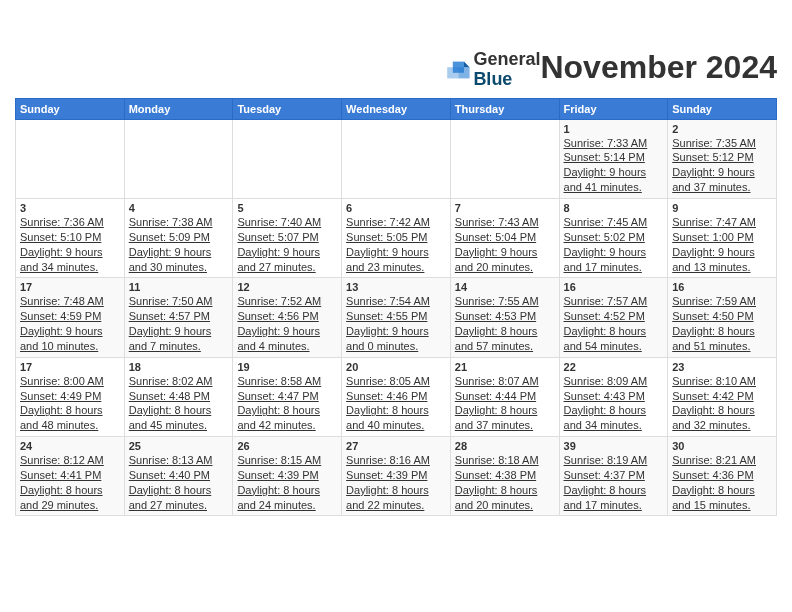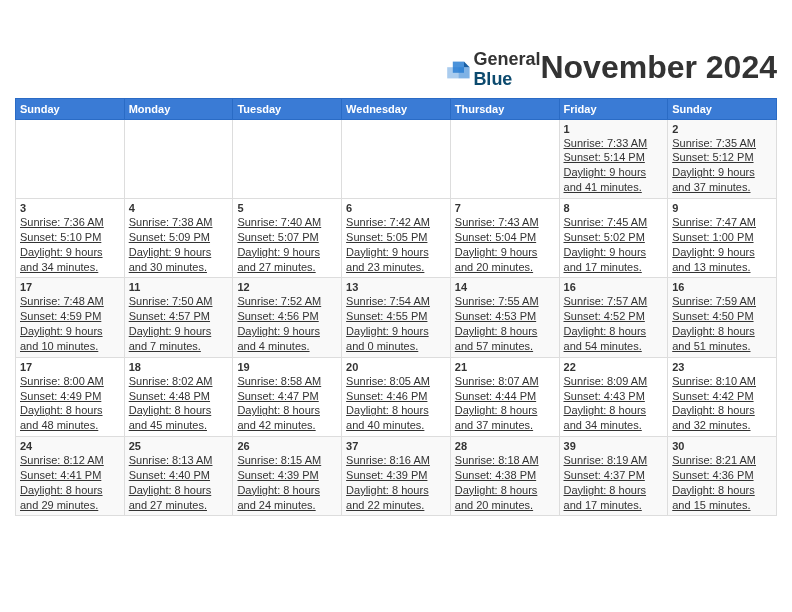--- a/index.html
+++ b/index.html
@@ -320,21 +320,21 @@
 and 27 minutes.</div>
           </td>
           <td>
             <span class="day-num">26</span>
             <div class="day-info">Sunrise: 8:15 AM
 Sunset: 4:39 PM
 Daylight: 8 hours
 and 24 minutes.</div>
           </td>
           <td>
-            <span class="day-num">37</span>
+            <span class="day-num">27</span>
             <div class="day-info">Sunrise: 8:16 AM
 Sunset: 4:39 PM
 Daylight: 8 hours
 and 22 minutes.</div>
           </td>
           <td>
             <span class="day-num">28</span>
             <div class="day-info">Sunrise: 8:18 AM
 Sunset: 4:38 PM
 Daylight: 8 hours

